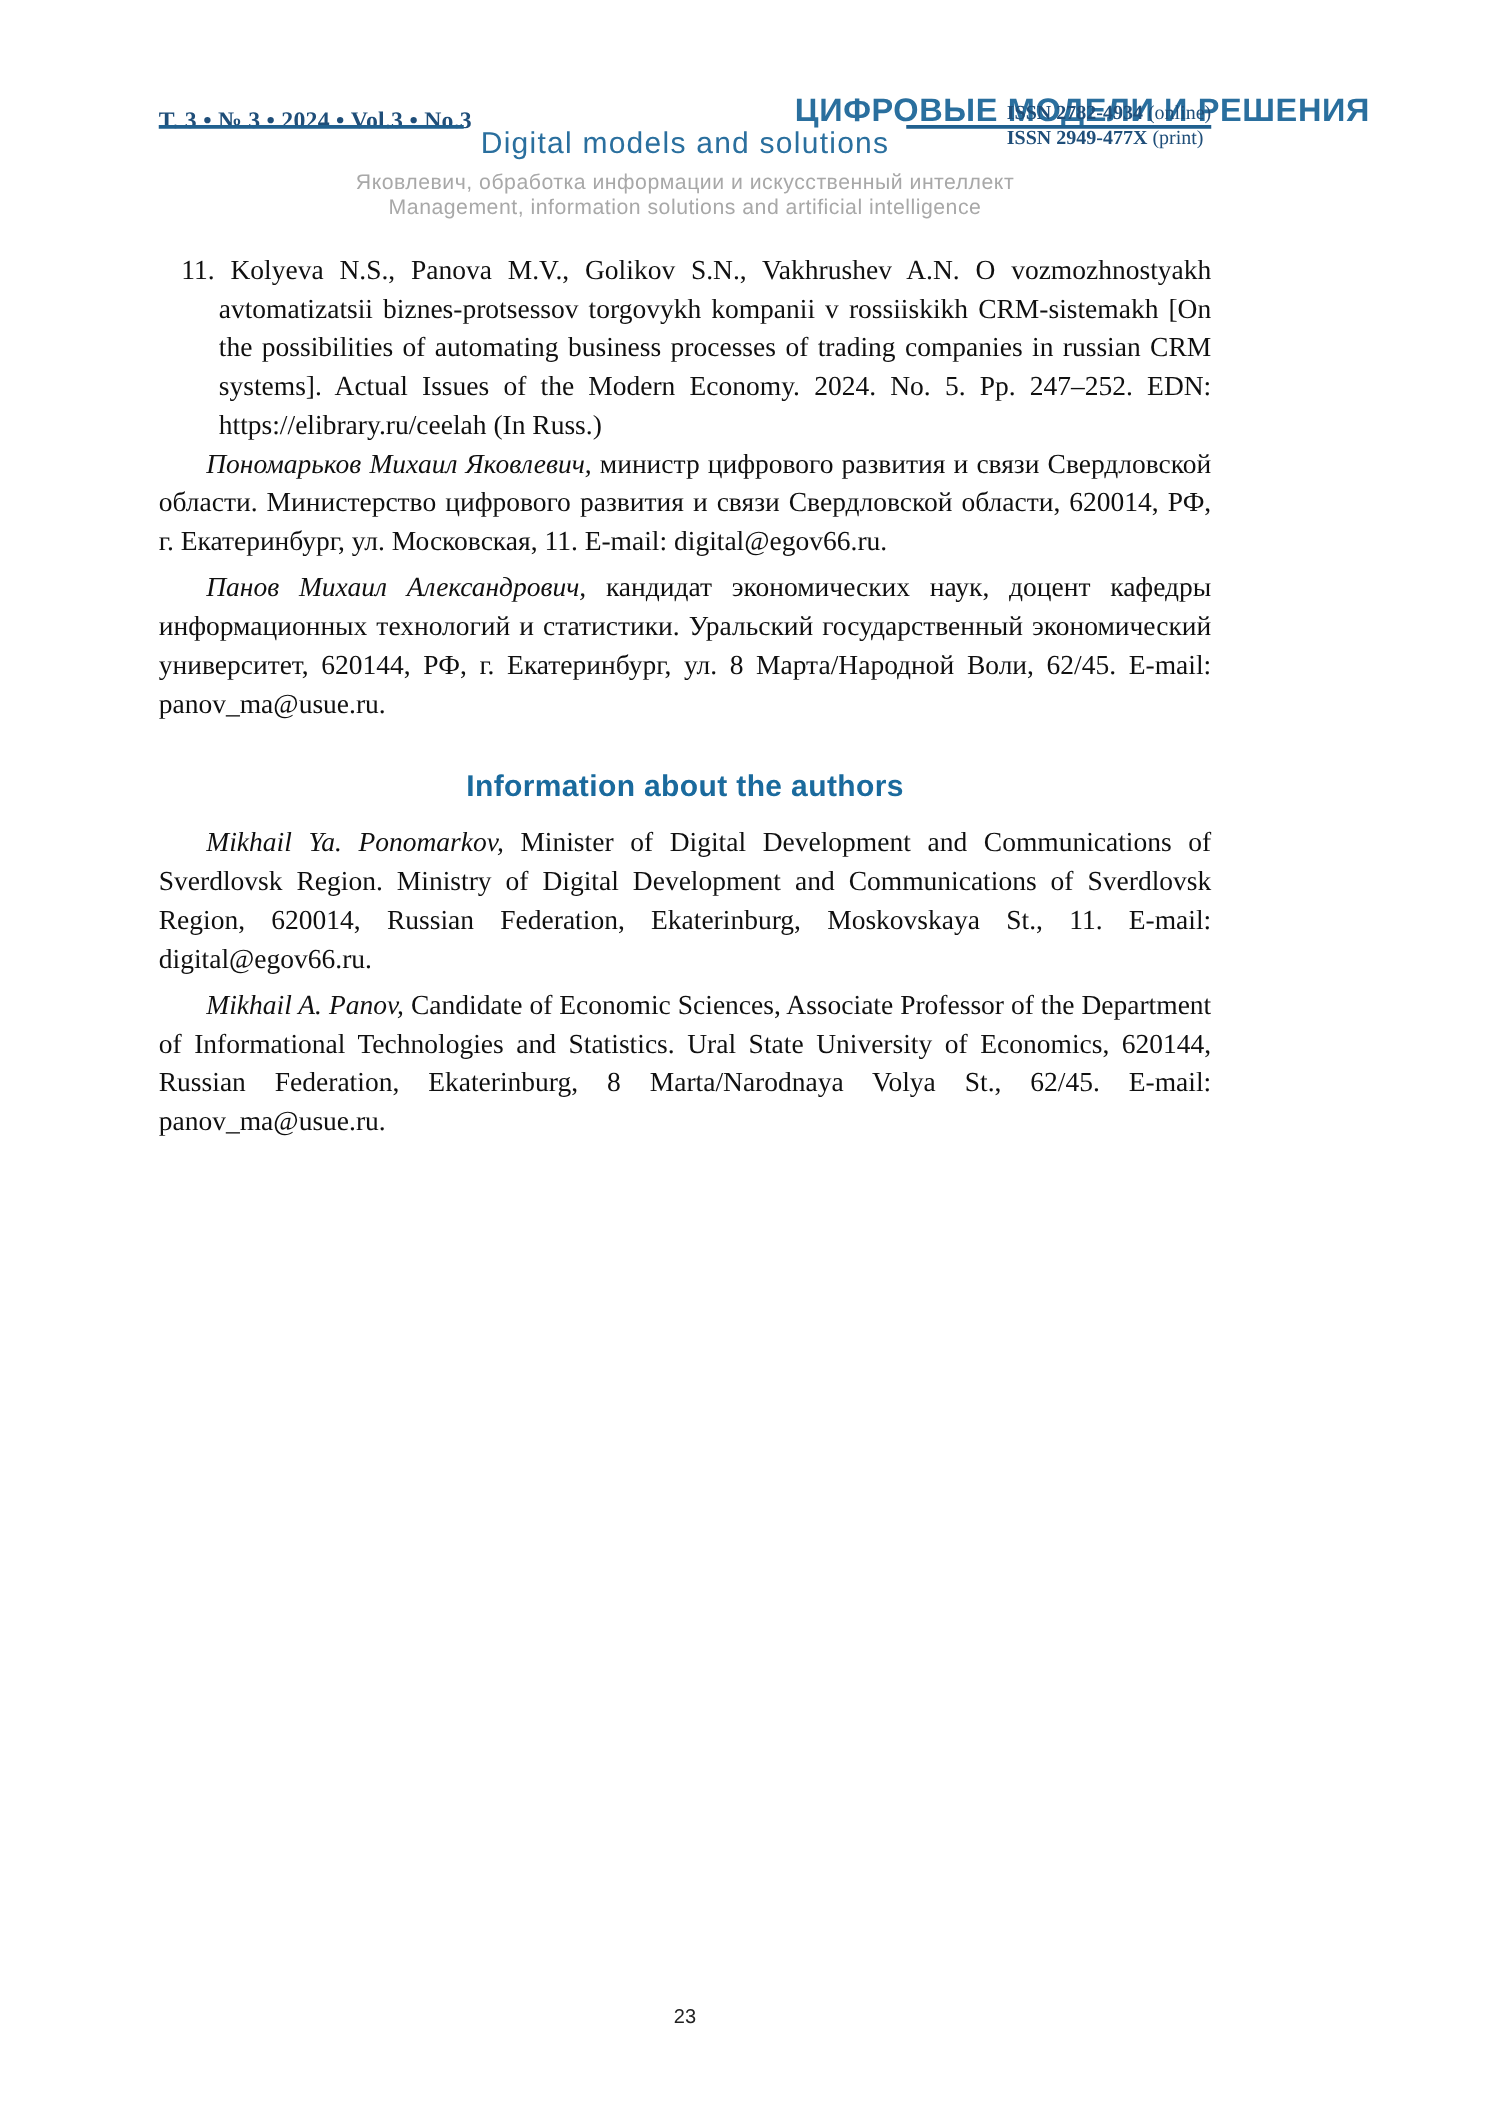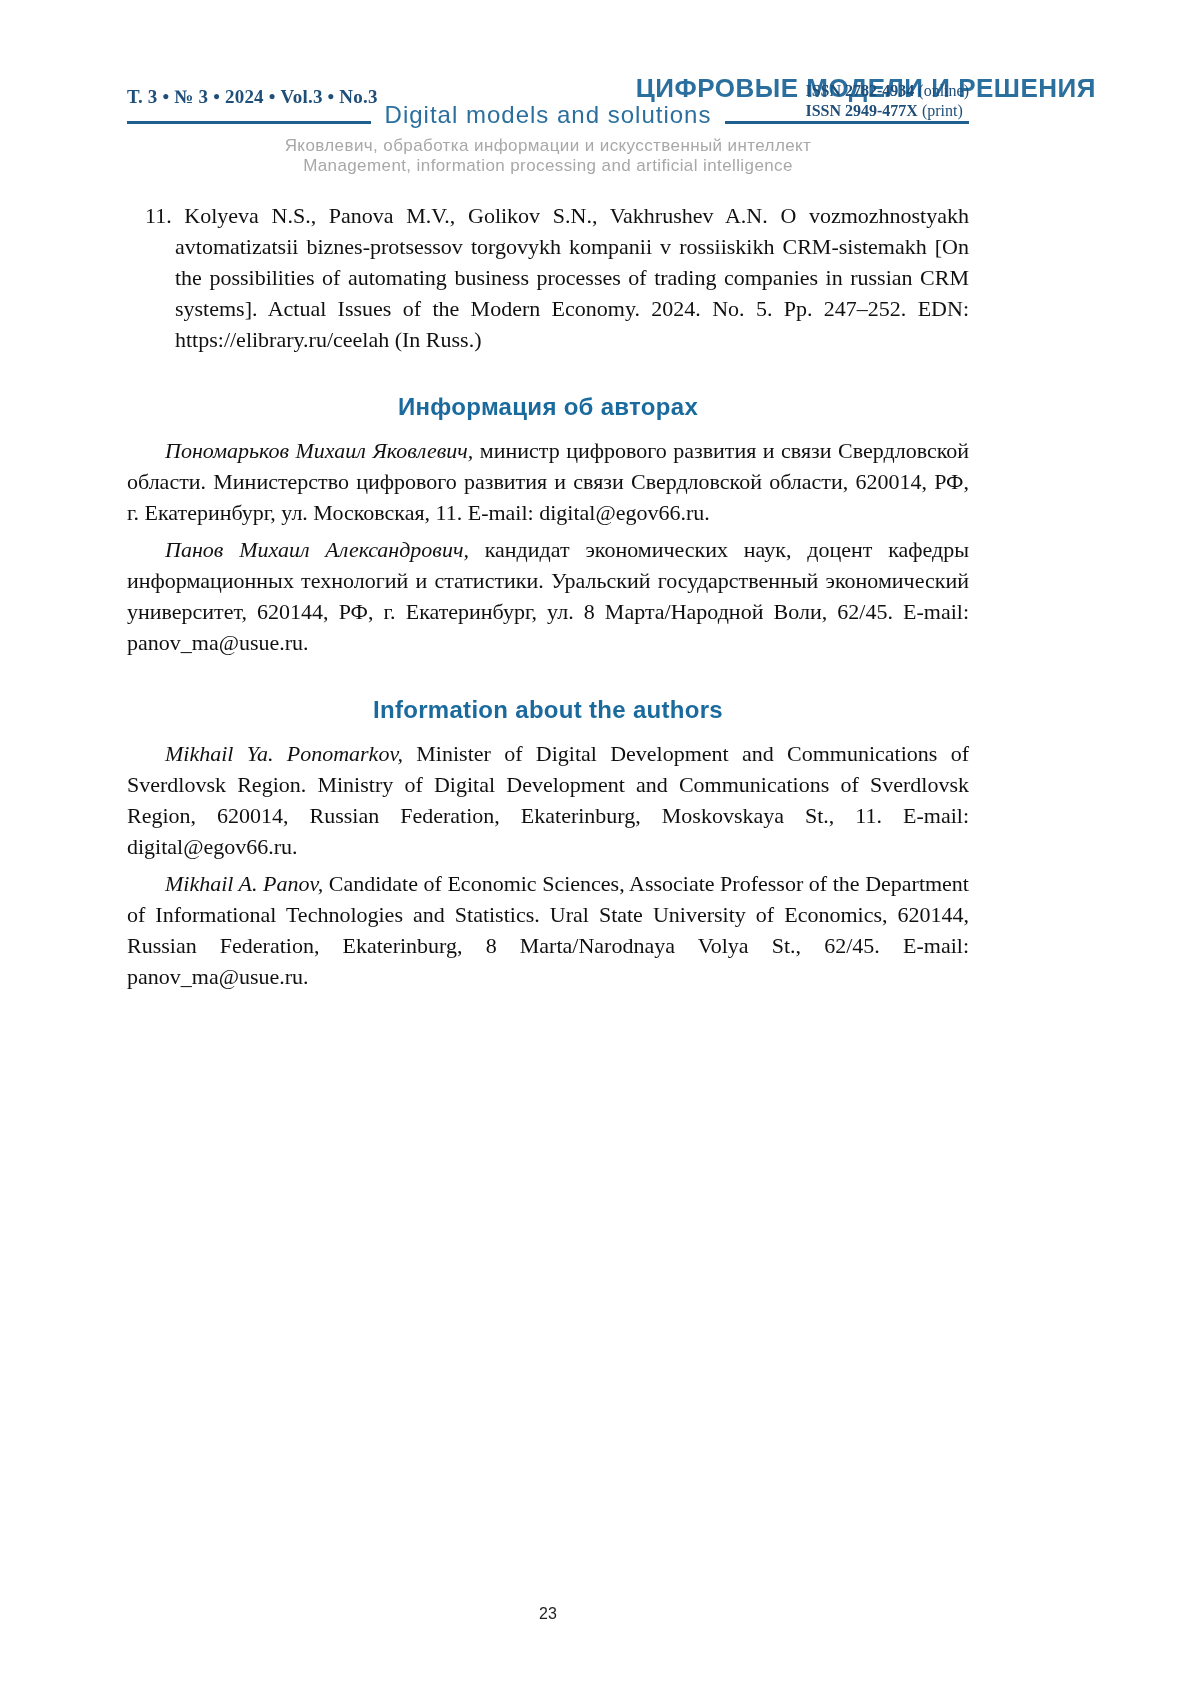--- a/index.html
+++ b/index.html
@@ -32,21 +32,21 @@
   }
   .logo-ru {
     position: absolute; left: 0; right: 0; top: 74px;
     text-align: right;
     font-family: "Liberation Sans", sans-serif;
     font-weight: 700; font-size: 26px; line-height: 28px;
     color: var(--logoBlue); letter-spacing: 0.5px;
   }
   .logo-underline-row {
     position: absolute; left: 127px; right: 127px; top: 100px;
-    display: flex; align-items: flex-end; height: 29px;
+    display: flex; align-items: flex-start; height: 29px;
   }
   .rule-seg { flex: 1 1 auto; border-bottom: 3px solid var(--rule); margin-bottom: 5px; }
   .logo-en {
     flex: 0 0 auto; padding: 0 14px;
     font-family: "Liberation Sans", sans-serif;
     font-weight: 400; font-size: 24px; line-height: 29px;
     color: var(--logoBlue); letter-spacing: 1px; white-space: nowrap;
   }
   .issn-block {
     position: absolute; right: 127px; top: 81px;
@@ -111,29 +111,28 @@
       <div class="rule-seg"></div>
     </div>
 
     <div class="issn-block">
       <div><span class="issn-code">ISSN 2782-4934</span><span class="issn-label"> (online)</span></div>
       <div><span class="issn-code">ISSN 2949-477X</span><span class="issn-label"> (print)</span></div>
     </div>
 
     <div class="subtitle">
       <div>Яковлевич, обработка информации и искусственный интеллект</div>
-      <div>Management, information processing and artificial intelligence</div>
+      <div>Management, information solutions and artificial intelligence</div>
     </div>
   </header>
 
   <main class="main">
 
     <p class="ref"><span>11.</span><span> Kolyeva N.S., Panova M.V., Golikov S.N., Vakhrushev A.N. O vozmozhnostyakh avtomatizatsii biznes-protsessov torgovykh kompanii v rossiiskikh CRM-sistemakh [On the possibilities of automating business processes of trading companies in russian CRM systems]. Actual Issues of the Modern Economy. 2024. No. 5. Pp. 247–252. EDN: https://elibrary.ru/ceelah (In Russ.)</span></p>
 
-    <h2 class="sec-heading">Информация об авторах</h2>
 
     <p class="author-para"><span class="author-name">Пономарьков Михаил Яковлевич,</span><span> министр цифрового развития и связи Свердловской области. Министерство цифрового развития и связи Свердловской области, 620014, РФ, г. Екатеринбург, ул. Московская, 11. E-mail: digital@egov66.ru.</span></p>
 
     <p class="author-para"><span class="author-name">Панов Михаил Александрович,</span><span> кандидат экономических наук, доцент кафедры информационных технологий и статистики. Уральский государственный экономический университет, 620144, РФ, г. Екатеринбург, ул. 8 Марта/Народной Воли, 62/45. E-mail: panov_ma@usue.ru.</span></p>
 
     <h2 class="sec-heading">Information about the authors</h2>
 
     <p class="author-para"><span class="author-name">Mikhail Ya. Ponomarkov,</span><span> Minister of Digital Development and Communications of Sverdlovsk Region. Ministry of Digital Development and Communications of Sverdlovsk Region, 620014, Russian Federation, Ekaterinburg, Moskovskaya St., 11. E-mail: digital@egov66.ru.</span></p>
 
     <p class="author-para"><span class="author-name">Mikhail A. Panov,</span><span> Candidate of Economic Sciences, Associate Professor of the Department of Informational Technologies and Statistics. Ural State University of Economics, 620144, Russian Federation, Ekaterinburg, 8 Marta/Narodnaya Volya St., 62/45. E-mail: panov_ma@usue.ru.</span></p>

